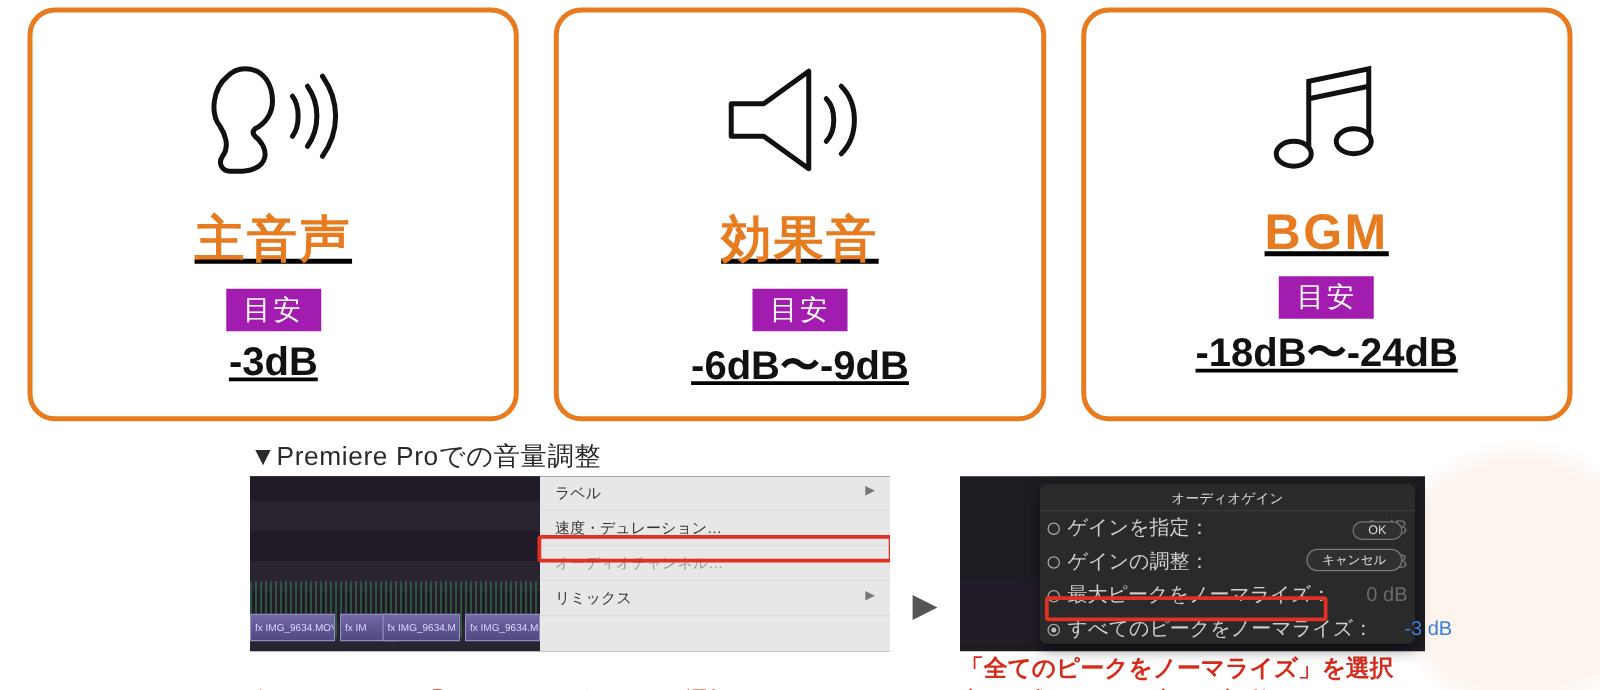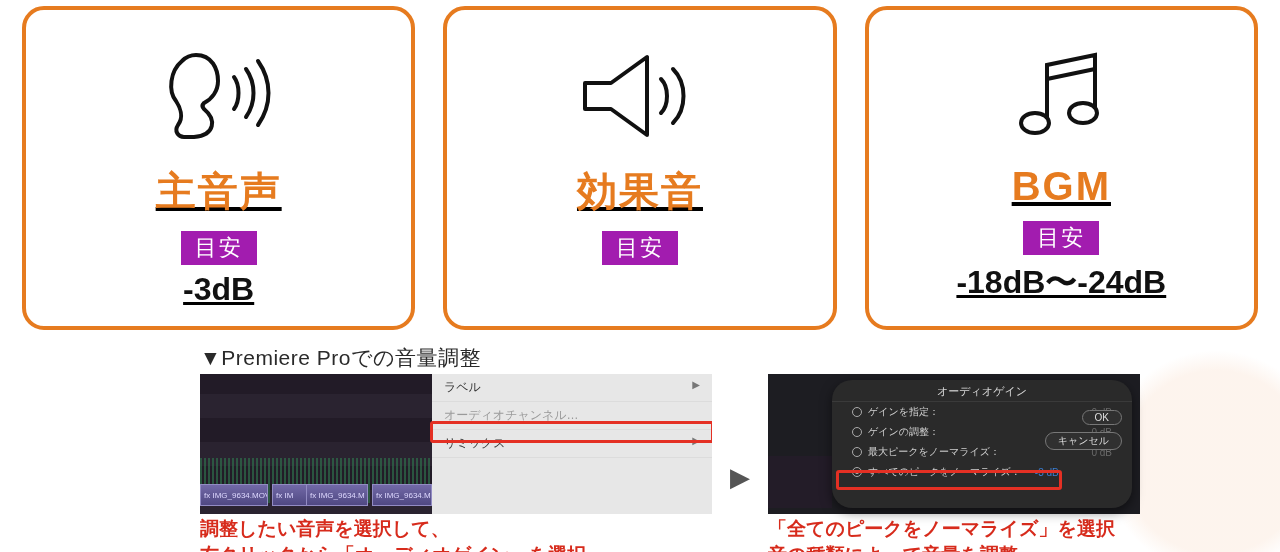--- a/index.html
+++ b/index.html
@@ -118,34 +118,34 @@
   }
   .menu-item.dis { color:#9a9a9a; }
   .menu-item.sel { background:#0a60d8; color:#fff; font-weight:600; }
   .menu-item .arrow-r { float:right; color:#777; font-size:10px; }
   .red-box {
     position:absolute; border:3px solid #e43024; border-radius:3px; pointer-events:none;
   }
   
   .dialog {
     position:absolute; left:64px; top:6px; width:300px; height:128px;
-    background:#2a2a2a; border-radius:20px; box-shadow:0 4px 12px rgba(0,0,0,.5);
+    background:#2a2a2a; border-radius:5px; box-shadow:0 4px 12px rgba(0,0,0,.5);
   }
   .dlg-title {
     text-align:center; font-size:11px; color:#d9d9d9; padding:4px 0 2px 0;
     border-bottom:1px solid #3a3a3a;
   }
   .dlg-row {
     display:flex; align-items:center; gap:6px;
-    font-size:10px; color:#cfcfcf; padding:3px 20px;
+    font-size:16px; color:#cfcfcf; padding:3px 6px;
     white-space:nowrap;
   }
   .radio { width:10px; height:10px; border:1px solid #aaa; border-radius:50%; display:inline-block;}
   .radio.on::after{content:""; display:block; width:4px; height:4px; background:#bbb; border-radius:50%; margin:2px;}
-  .dlg-row .val { color:#3a7fd6; margin-left:8px;}
+  .dlg-row .val { color:#3a7fd6; margin-left:19px;}
   .dlg-row .unit { color:#6a6a6a; margin-left:auto;}
   .pill {
     position:absolute; right:10px; font-size:10px; color:#ddd;
     border:1px solid #777; border-radius:10px; padding:1px 12px; background:#303030;
   }
   .pill.ok { top:30px; }
   .pill.cancel { top:52px; }
   .tl-left {
     position:absolute; left:0; top:82px; width:64px; height:52px;
     background:#231c28;
@@ -180,20 +180,21 @@
   <div class="card">
     <div class="icon-wrap">
       <svg width="150" height="110" viewBox="0 0 150 110" fill="none" stroke="#111" stroke-width="4" stroke-linejoin="round">
         <path d="M20 42 H46 L82 16 V94 L46 68 H20 Z"></path>
         <path d="M96 38 C104 46 104 64 96 72" stroke-linecap="round"></path>
         <path d="M108 28 C122 42 122 68 108 82" stroke-linecap="round"></path>
       </svg>
     </div>
     <div class="title">効果音</div>
     <span class="sub">目安</span>
+    <div class="db">-6dB〜-9dB</div>
   </div>
 
   <div class="card">
     <div class="icon-wrap">
       <svg width="120" height="110" viewBox="0 0 120 110" fill="none" stroke="#111" stroke-width="4">
         <path d="M46 78 V24 L94 14 V68"></path>
         <path d="M46 38 L94 28"></path>
         <ellipse cx="34" cy="82" rx="14" ry="10"></ellipse>
         <ellipse cx="82" cy="72" rx="14" ry="10"></ellipse>
       </svg>
@@ -215,31 +216,32 @@
         <div class="clip" style="left:0px;width:68px">fx  IMG_9634.MOV</div>
         <div class="clip" style="left:72px;width:46px">fx  IM</div>
         <div class="clip" style="left:106px;width:62px">fx  IMG_9634.M</div>
         <div class="clip" style="left:172px;width:60px">fx  IMG_9634.MO</div>
       </div>
       <div class="ctx-menu">
         <div class="menu-item">
           <span>ラベル</span>
           <span class="arrow-r">▶</span>
         </div>
+        <div class="menu-item">速度・デュレーション…</div>
         <div class="menu-item dis">オーディオチャンネル…</div>
         <div class="menu-item">
           <span>リミックス</span>
           <span class="arrow-r">▶</span>
         </div>
 
       </div>
       <div class="red-box" style="left:230px; top:47px; width:284px; height:22px;"></div>
     </div>
     <div class="caption">
-      <span>調整したい音声を選択して、</span><br>
+      <br>
       <span>右クリックから「オーディオゲイン」を選択</span>
     </div>
   </div>
 
   <div class="arrow-sep">▶</div>
 
   <div>
     <div class="shot shot-b">
       <div class="tl-left"></div>
       <div class="dialog">

